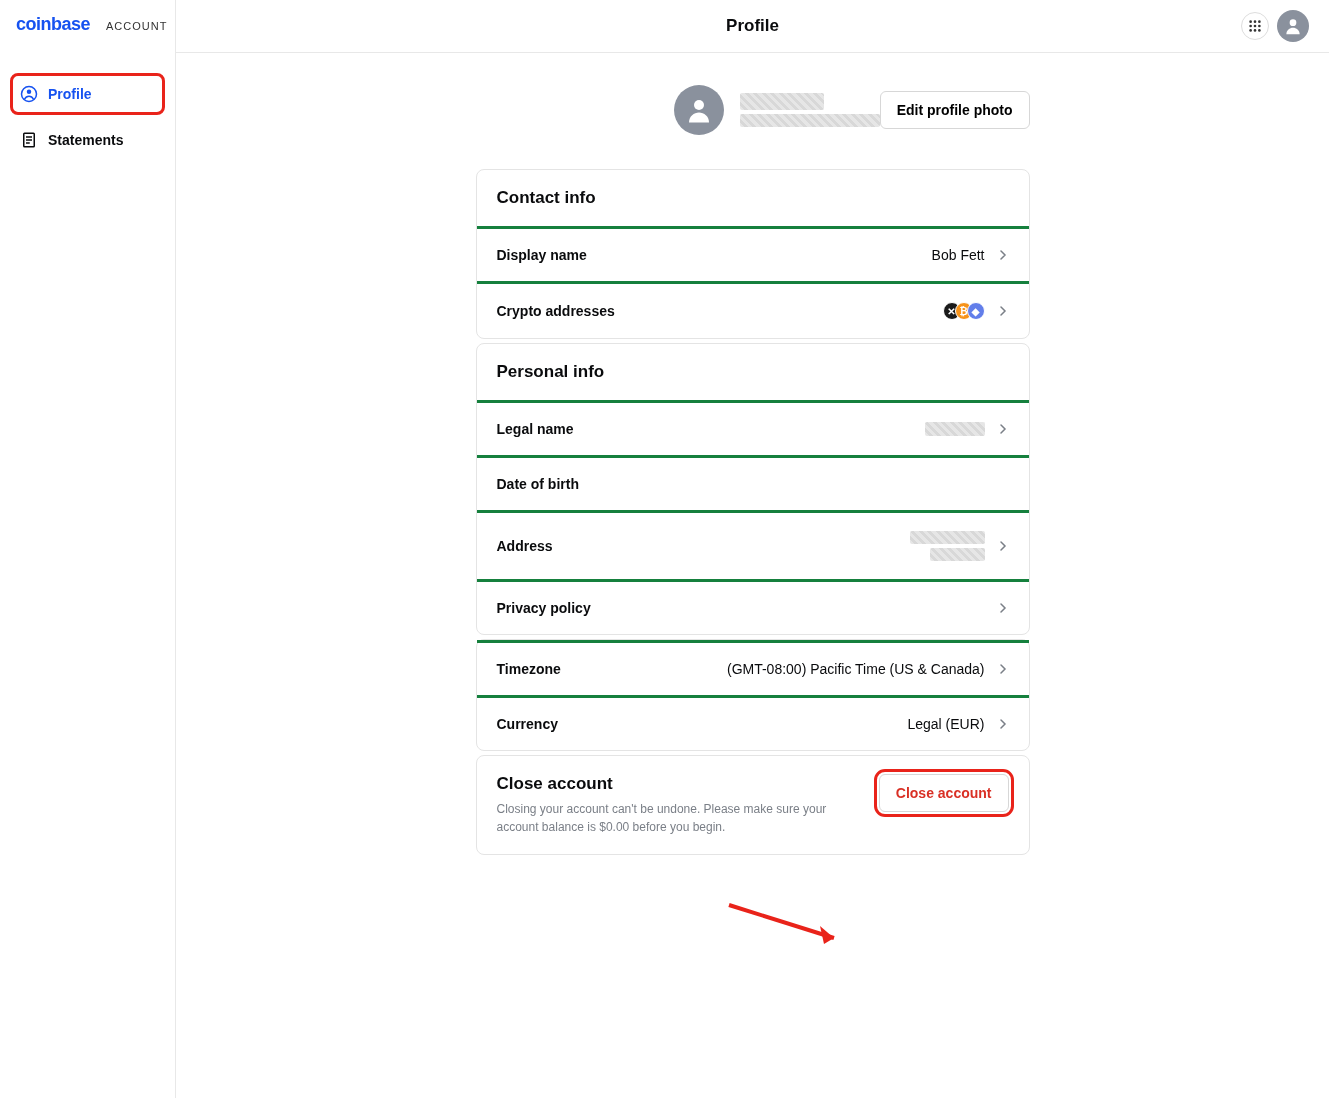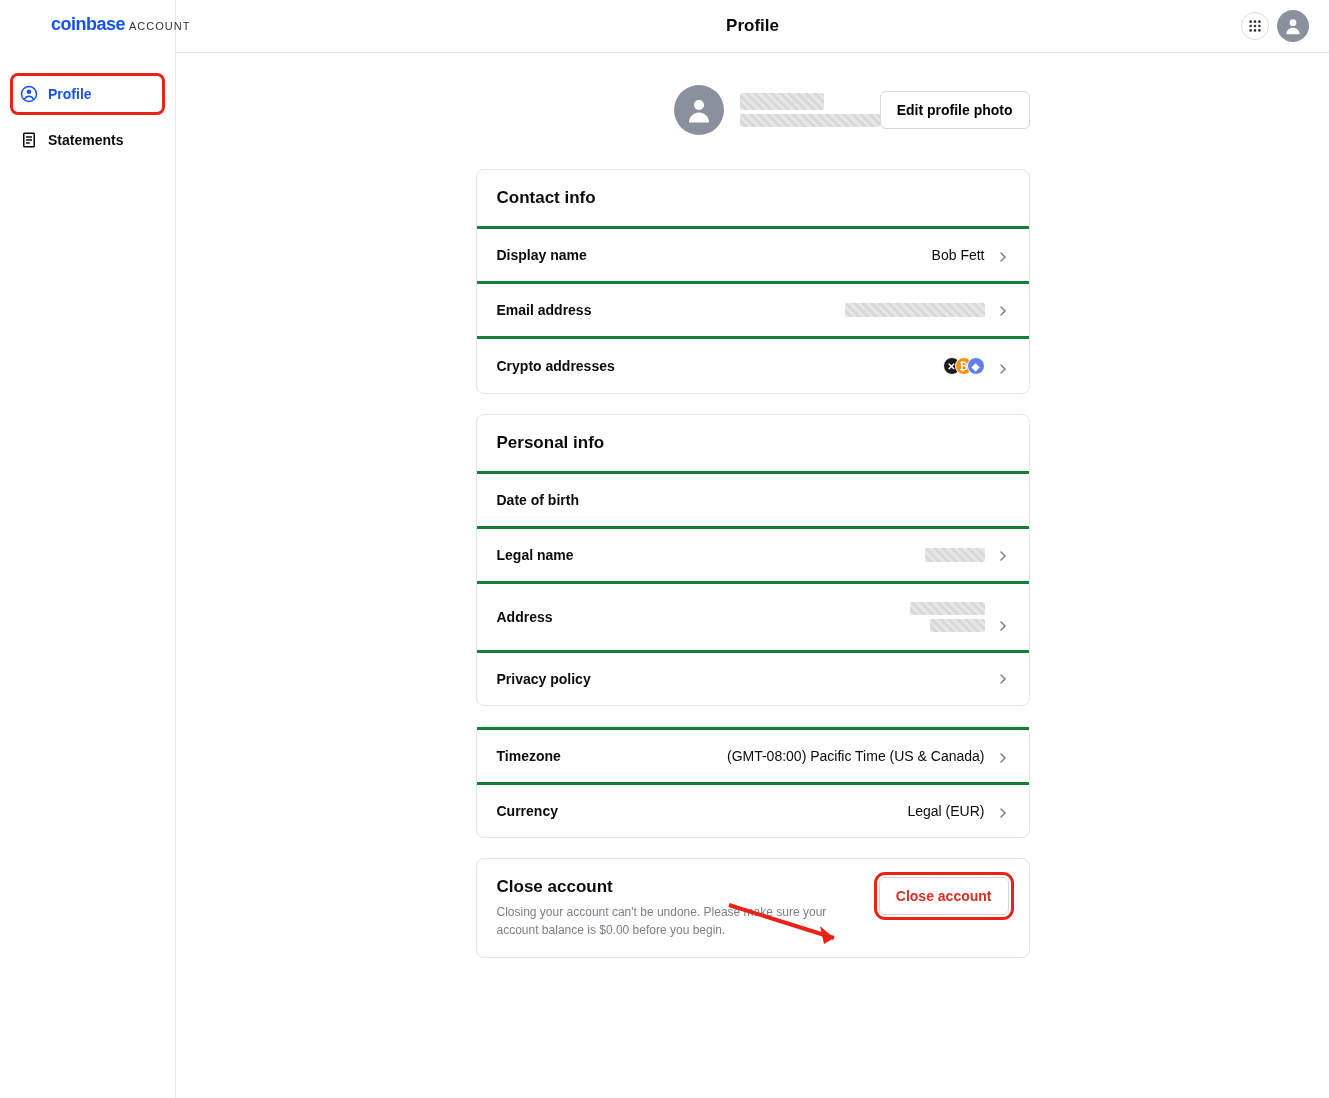--- a/index.html
+++ b/index.html
@@ -19,24 +19,23 @@
       left: 0;
       top: 0;
       width: 176px;
       height: 100%;
       border-right: 1px solid #e8e8e8;
       padding: 14px 12px;
     }
     .sidebar-brand {
       display: flex;
       align-items: baseline;
-      gap: 2px;
+      gap: 14px;
       margin-bottom: 40px;
       padding-left: 4px;
-      margin-left: 35px;
     }
     .brand-main {
       color: #1652f0;
       font-weight: 600;
       font-size: 18px;
       letter-spacing: -0.5px;
     }
     .brand-sub {
       font-size: 11px;
       color: #333;
@@ -162,21 +161,21 @@
       padding: 10px 16px;
       border-radius: 6px;
       font-size: 14px;
       font-weight: 600;
       cursor: pointer;
     }
 
     .card {
       border: 1px solid #e4e4e4;
       border-radius: 8px;
-      margin-bottom: 20px;
+      margin-bottom: 4px;
     }
     .card-header {
       padding: 18px 20px;
       font-size: 17px;
       font-weight: 700;
     }
     .card-row {
       border-top: 3px solid #15803d;
       padding: 18px 20px;
       display: flex;
@@ -184,21 +183,21 @@
       justify-content: space-between;
       cursor: pointer;
     }
     .row-label {
       font-size: 14px;
       font-weight: 600;
       color: #0a0b0d;
     }
     .row-right {
       display: flex;
-      align-items: flex-end;
+      align-items: center;
       gap: 12px;
       padding-left: 8px;
     }
     .row-value {
       font-size: 14px;
       color: #0a0b0d;
       text-align: right;
     }
     .chevron {
       flex-shrink: 0;
@@ -350,61 +349,52 @@
       <div class="card-row">
         <span class="row-label">Display name</span>
         <div class="row-right">
           <span class="row-value">Bob Fett</span>
           <svg class="chevron" width="12" height="12" viewBox="0 0 24 24">
               <path d="M8 4l8 8-8 8" stroke="#7a7f87" stroke-width="3" fill="none" stroke-linecap="round"></path>
             </svg>
         </div>
       </div>
 
-      <div class="card-row">
-        <span class="row-label">Email address</span>
-        <div class="row-right">
-          <span class="redacted" style="width:140px;height:14px"></span>
-          <svg class="chevron" width="12" height="12" viewBox="0 0 24 24">
-              <path d="M8 4l8 8-8 8" stroke="#7a7f87" stroke-width="3" fill="none" stroke-linecap="round"></path>
-            </svg>
-        </div>
-      </div>
 
       <div class="card-row">
         <span class="row-label">Crypto addresses</span>
         <div class="row-right">
           <div class="crypto-icons">
             <span class="coin coin1">✕</span>
             <span class="coin coin2">₿</span>
             <span class="coin coin3">◆</span>
           </div>
           <svg class="chevron" width="12" height="12" viewBox="0 0 24 24">
               <path d="M8 4l8 8-8 8" stroke="#7a7f87" stroke-width="3" fill="none" stroke-linecap="round"></path>
             </svg>
         </div>
       </div>
     </div>
 
     <div class="card">
       <div class="card-header">Personal info</div>
 
       <div class="card-row">
+        <span class="row-label">Legal name</span>
+        <div class="row-right">
+          <span class="redacted" style="width:60px;height:14px"></span>
+          <svg class="chevron" width="12" height="12" viewBox="0 0 24 24">
+              <path d="M8 4l8 8-8 8" stroke="#7a7f87" stroke-width="3" fill="none" stroke-linecap="round"></path>
+            </svg>
+        </div>
+      </div>
+
+      <div class="card-row">
         <span class="row-label">Date of birth</span>
         <div class="row-right"></div>
-      </div>
-
-      <div class="card-row">
-        <span class="row-label">Legal name</span>
-        <div class="row-right">
-          <span class="redacted" style="width:60px;height:14px"></span>
-          <svg class="chevron" width="12" height="12" viewBox="0 0 24 24">
-              <path d="M8 4l8 8-8 8" stroke="#7a7f87" stroke-width="3" fill="none" stroke-linecap="round"></path>
-            </svg>
-        </div>
       </div>
 
       <div class="card-row">
         <span class="row-label">Address</span>
         <div class="row-right">
           <div style="display:flex;flex-direction:column;align-items:flex-end;gap:4px">
             <span class="redacted" style="width:75px;height:13px"></span>
             <span class="redacted" style="width:55px;height:13px"></span>
           </div>
           <svg class="chevron" width="12" height="12" viewBox="0 0 24 24">

